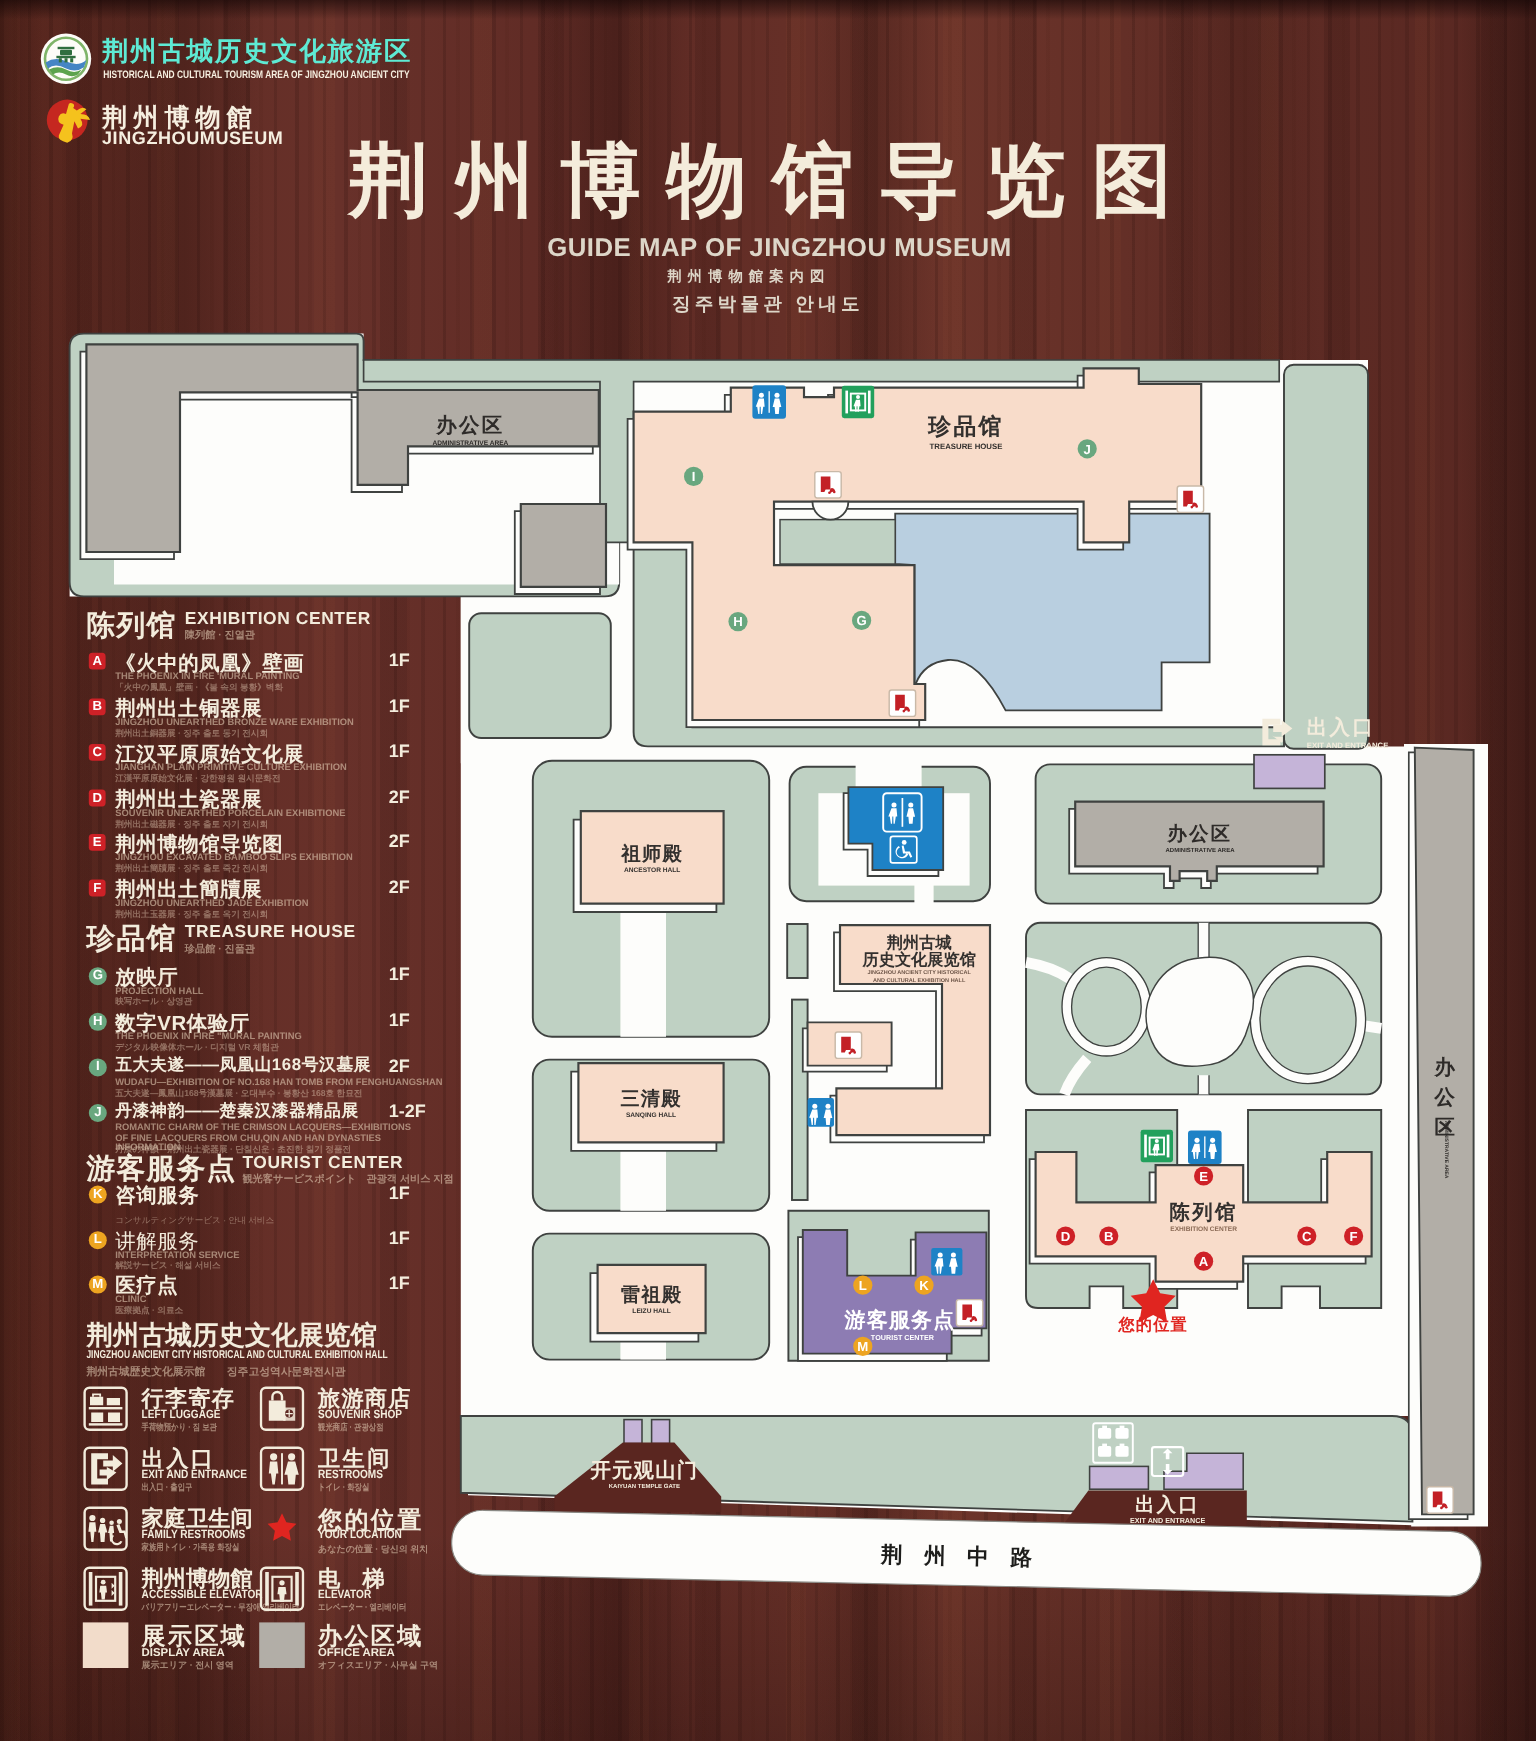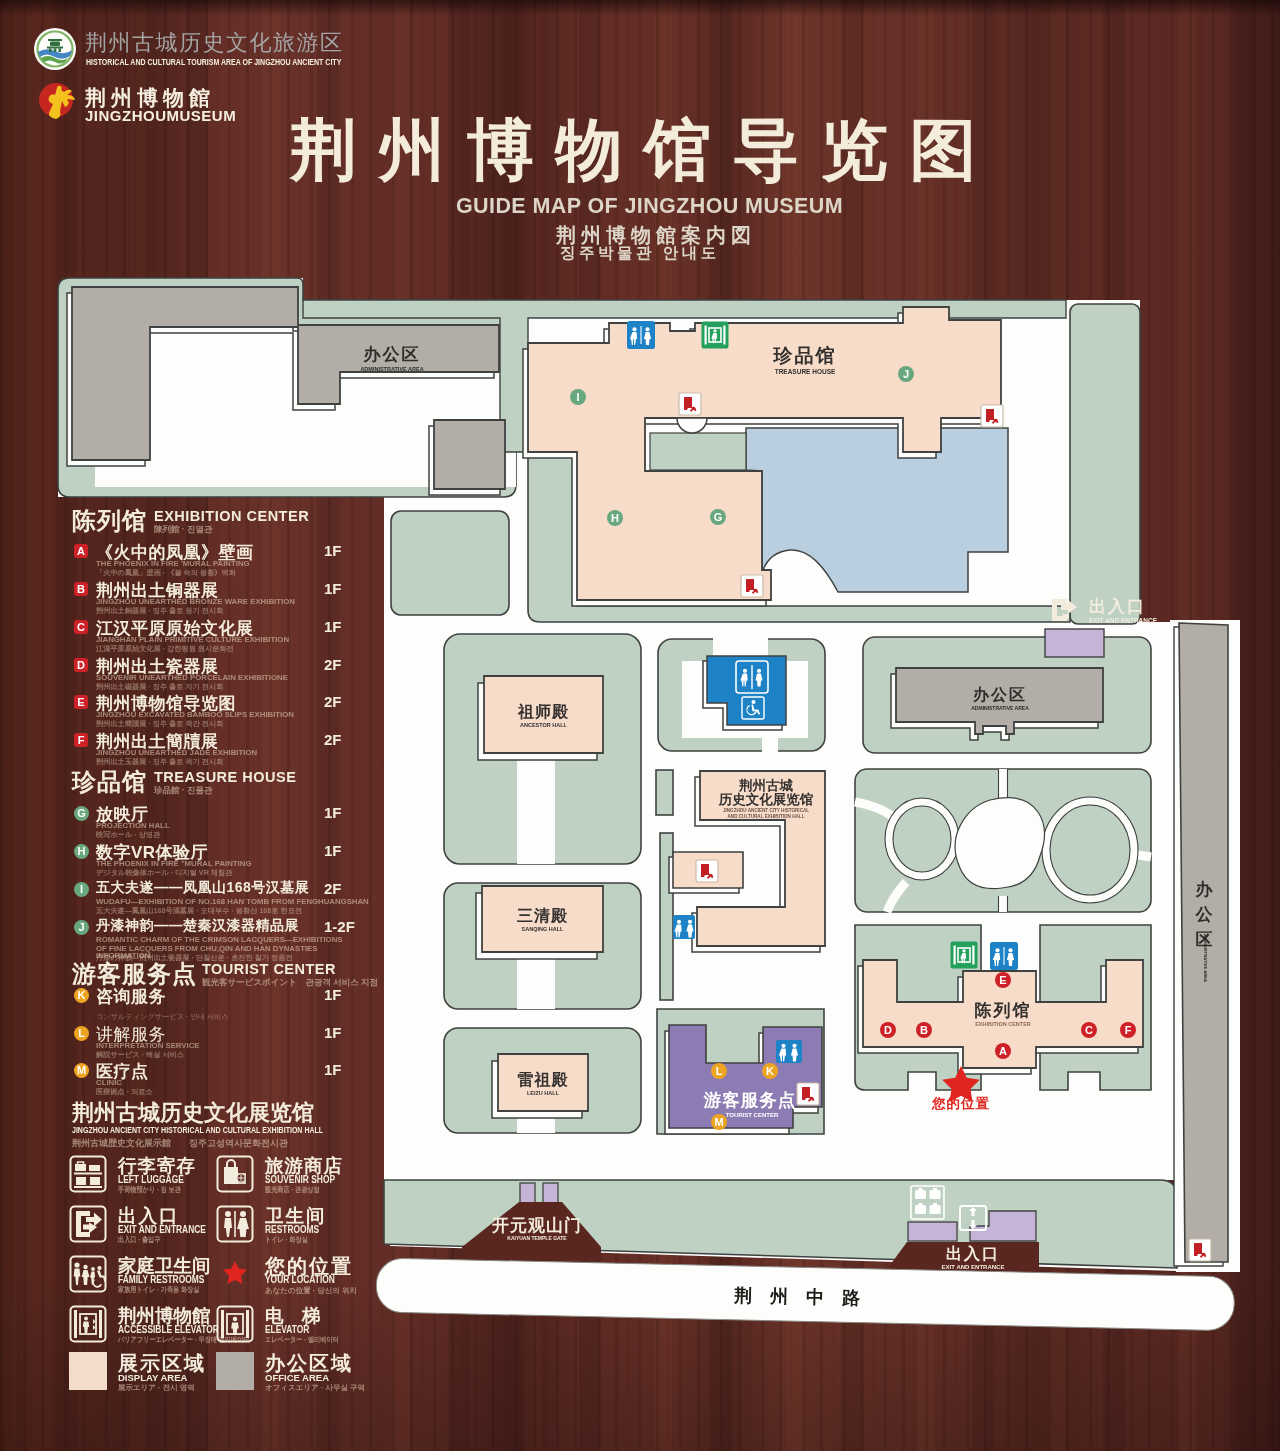--- a/index.html
+++ b/index.html
@@ -377,36 +377,36 @@
 <g fill="#2f6e3e">
         <rect x="15" y="12" width="14" height="2"></rect>
         <rect x="17" y="14.5" width="10" height="4.5" rx="1"></rect>
         <rect x="14" y="19.5" width="16" height="2"></rect>
         <rect x="16" y="21.5" width="2.5" height="3.5"></rect>
         <rect x="20.8" y="21.5" width="2.5" height="3.5"></rect>
         <rect x="25.5" y="21.5" width="2.5" height="3.5"></rect>
       </g>
 </svg>
 
-<div class="abs" style="left:85px;top:28px;color:#a3a3a3;font-weight:normal;font-size:22px;letter-spacing:1.5px;white-space:nowrap">荆州古城历史文化旅游区</div>
+<div class="abs" style="left:85px;top:28px;color:#5eead4;font-weight:bold;font-size:22px;letter-spacing:1.5px;white-space:nowrap">荆州古城历史文化旅游区</div>
 <div class="abs" style="left:86px;top:57px;color:#f6efe0;font-weight:bold;font-size:9px;transform:scaleX(0.78);transform-origin:0 0;white-space:nowrap">HISTORICAL AND CULTURAL TOURISM AREA OF JINGZHOU ANCIENT CITY</div>
 
 <svg class="abs" style="left:38px;top:80px" width="38" height="42" viewBox="0 0 38 42">
 <circle cx="18" cy="20" r="17" fill="#c52720"></circle>
 <path d="M18,39 q-8,-2 -7,-6 l4,-9 q-6,-2 -4,-7 q2,-4 6,-2 l2,-7 q0,-3 3,-2 q3,1 1,4 l3,2 q5,-4 8,-1 l-5,4 q7,0 8,5 l-8,-1 q4,6 -2,8 l-3,-6 -2,10 q2,6 -4,8 Z" fill="#f5c21d"></path>
 </svg>
 
 <div class="abs" style="left:85px;top:84px;color:#f6efe0;font-weight:bold;font-size:21px;letter-spacing:5px;white-space:nowrap">荆州博物館</div>
 <div class="abs" style="left:85px;top:107px;color:#f6efe0;font-weight:bold;font-size:15px;letter-spacing:0.5px">JINGZHOUMUSEUM</div>
 
 <div class="abs" style="left:290px;top:105px;color:#f4ecdb;font-weight:bold;font-size:67px;letter-spacing:21.5px;white-space:nowrap">荆州博物馆导览图</div>
 
 <div class="abs" style="left:456px;top:194px;color:#ddd6c8;font-weight:bold;font-size:21.5px;letter-spacing:0.4px;white-space:nowrap">GUIDE MAP OF JINGZHOU MUSEUM</div>
 
-<div class="abs" style="left:556px;top:222px;color:#ddd6c8;font-weight:bold;font-size:20px;letter-spacing:5px;white-space:nowrap">荆州博物館案内図</div>
+<div class="abs" style="left:556px;top:222px;color:#ddd6c8;font-weight:bold;font-size:12px;letter-spacing:5px;white-space:nowrap">荆州博物館案内図</div>
 
 <div class="abs" style="left:560px;top:243px;color:#ddd6c8;font-weight:bold;font-size:15.5px;letter-spacing:3.5px;white-space:nowrap">징주박물관 안내도</div>
 </div>
 <div id="side">
 
 <div class="abs" style="left:72px;top:505px;color:#f3ecdc;font-weight:bold;font-size:24px;letter-spacing:1px;white-space:nowrap">陈列馆</div>
 <div class="abs" style="left:154px;top:508px;color:#f3ecdc;font-weight:bold;font-size:14.5px;letter-spacing:0.5px;white-space:nowrap">EXHIBITION CENTER</div>
 <div class="abs" style="left:154px;top:524px;color:rgba(235,215,190,0.55);font-weight:bold;font-size:8.5px;white-space:nowrap">陳列館 · 진열관</div>
 
 <div class="abs" style="left:74px;top:544px;width:14px;height:14px;border-radius:3px;background:#ce2127;color:#fff;font-weight:bold;font-size:11px;text-align:center;line-height:14px">A</div>

